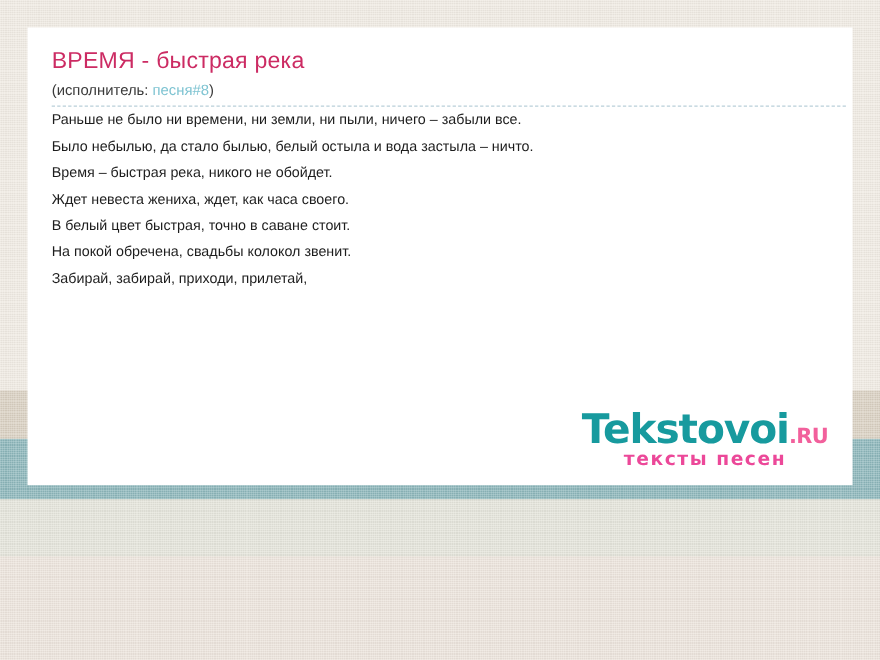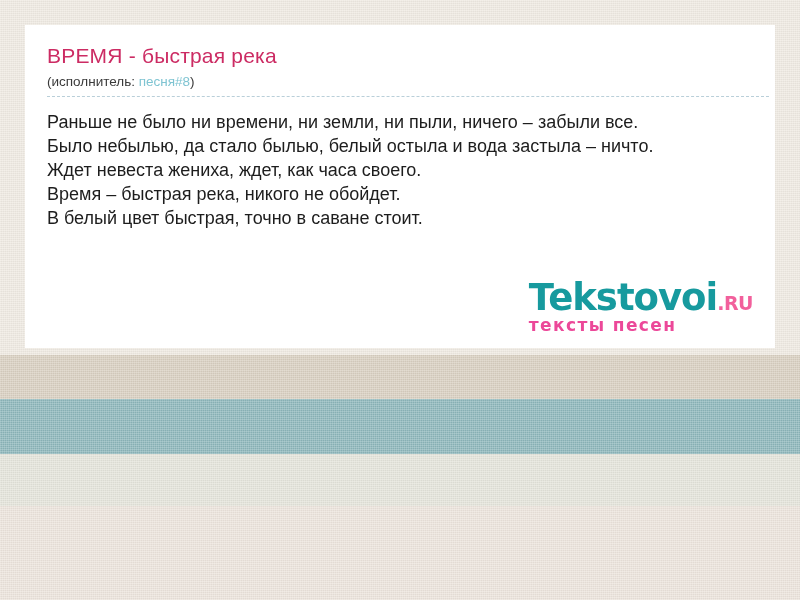--- a/index.html
+++ b/index.html
@@ -46,21 +46,21 @@
   #band-teal      { top: 399px; height: 55px;  background: #8cb6ba; }
   #band-pale      { top: 454px; height: 52px;  background: #e4e4da; }
   #band-cream     { top: 506px; height: 94px;  background: #ece4dc; }
 
   
   #lyric-card {
     position: absolute;
     left: 25px;
     top: 25px;
     width: 750px;
-    height: 323px;
+    height: 416px;
     background: #ffffff;
     padding: 18px 22px 0 22px;
   }
 
   #song-title {
     color: #cc2b63;
     font-size: 21px;
     font-weight: normal;
     line-height: 26px;
     letter-spacing: .2px;
@@ -81,34 +81,33 @@
   }
 
   #separator {
     margin-top: 4px;
     width: 722px;
     height: 0;
     border-top: 1px dashed #b9cfd9;
   }
 
   #lyrics {
-    margin-top: 13px;
-    font-size: 18px;
+    font-size: 13px;
     color: #1d1d1d;
     line-height: 24px;
   }
 
   .lyric-line { white-space: nowrap; }
 
   
   #site-logo {
     position: absolute;
     right: 22px;
     bottom: 14px;
-    text-align: left;
+    text-align: center;
     line-height: 1;
   }
 
   #logo-wordmark {
     font-size: 37px;
     font-weight: bold;
     color: #179a9e;
     letter-spacing: -1px;
     font-family: "DejaVu Sans", sans-serif;
   }
@@ -147,23 +146,25 @@
 
   <div id="artist-line">
     <span>(исполнитель: </span><a href="#" id="artist-link">песня#8</a><span>)</span>
   </div>
 
   <div id="separator"></div>
 
   <div id="lyrics">
     <div class="lyric-line">Раньше не было ни времени, ни земли, ни пыли, ничего – забыли все.</div>
     <div class="lyric-line">Было небылью, да стало былью, белый остыла и вода застыла – ничто.</div>
+    <div class="lyric-line">Время – быстрая река, никого не обойдет.</div>
     <div class="lyric-line">Ждет невеста жениха, ждет, как часа своего.</div>
-    <div class="lyric-line">Время – быстрая река, никого не обойдет.</div>
     <div class="lyric-line">В белый цвет быстрая, точно в саване стоит.</div>
+    <div class="lyric-line">На покой обречена, свадьбы колокол звенит.</div>
+    <div class="lyric-line">Забирай, забирай, приходи, прилетай,</div>
   </div>
 
   <div id="site-logo">
     <div>
       <span id="logo-wordmark">Tekstovoi</span><span id="logo-tld">.RU</span>
     </div>
     <div id="logo-tagline">тексты песен</div>
   </div>
 
 </div>

